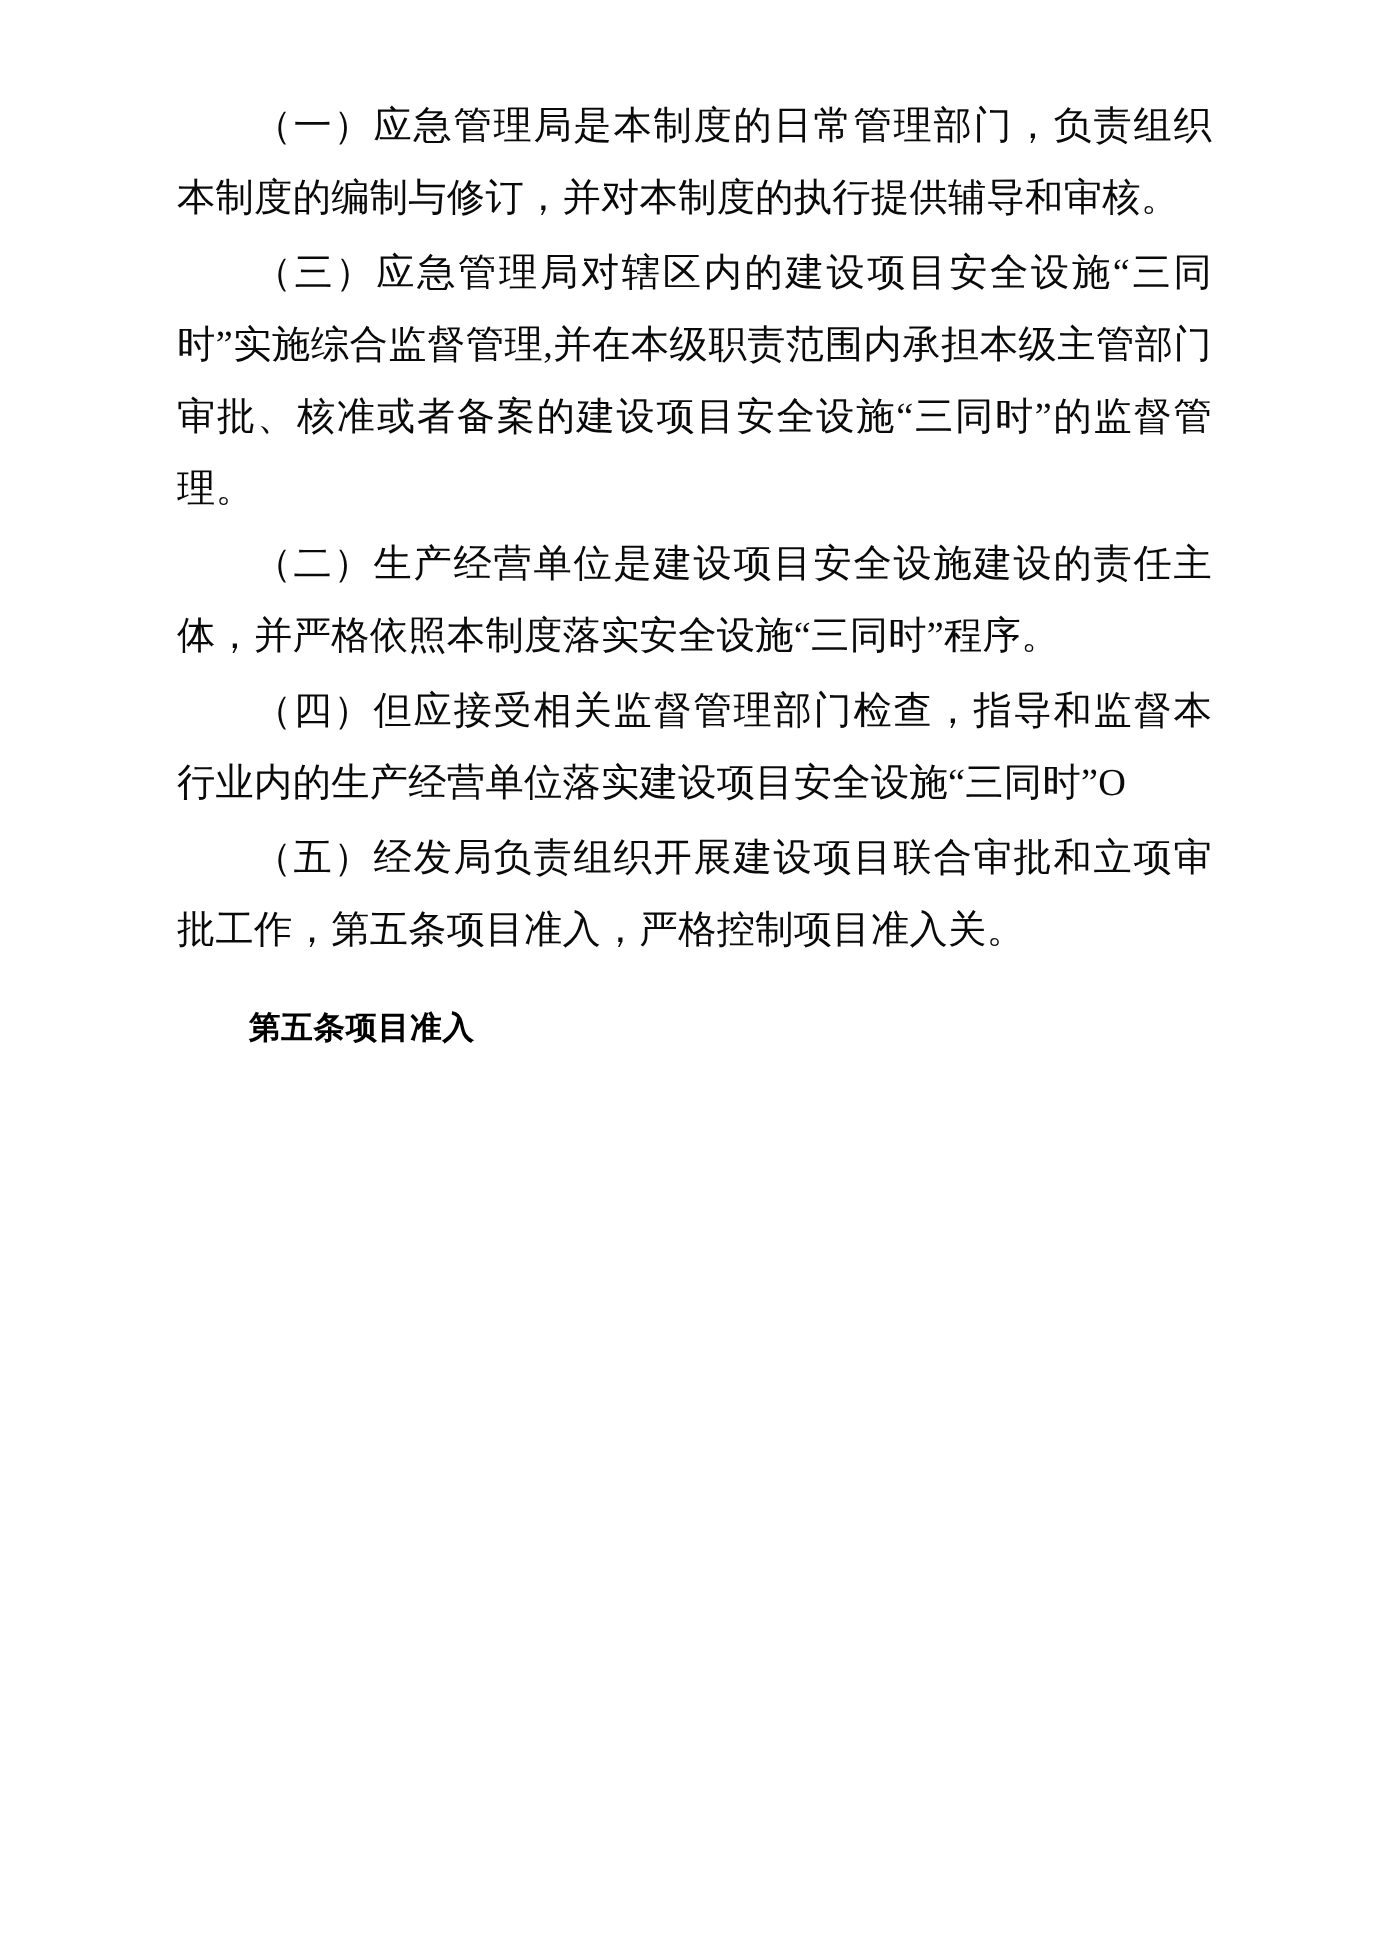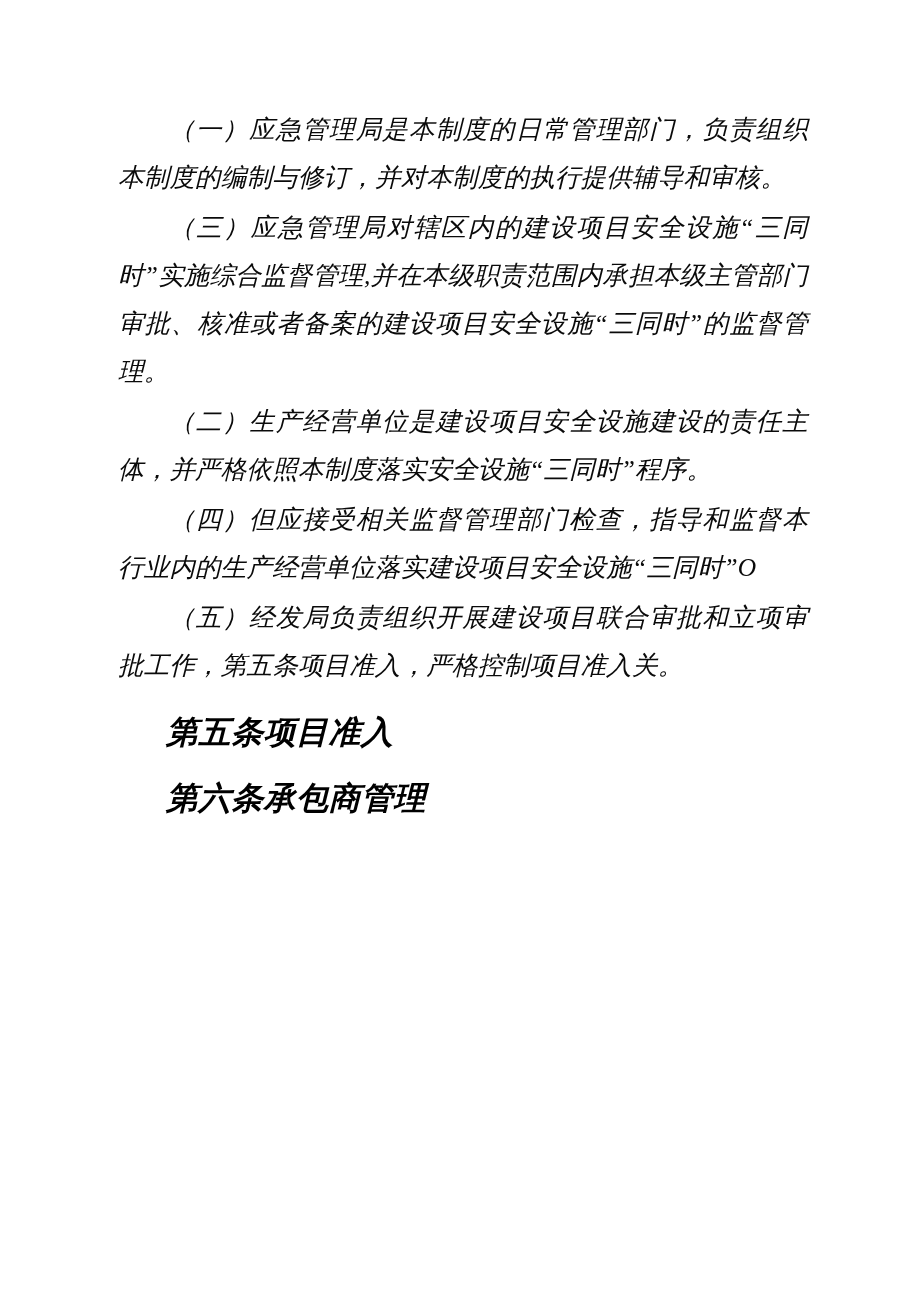--- a/index.html
+++ b/index.html
@@ -11,42 +11,41 @@
     width: 920px;
     height: 1301px;
     font-family: "Liberation Serif", serif;
     color: #000000;
     overflow: hidden;
   }
   .page {
     box-sizing: border-box;
     width: 920px;
     height: 1301px;
-    padding: 106px 112px 40px 118px;
+    padding: 60px 112px 40px 118px;
     background: #ffffff;
-    font-style: italic;
   }
   .doc-body {
     display: block;
   }
   p.para {
     margin: 0 0 2px 0;
     font-family: "Liberation Serif", serif;
     font-size: 25.5px;
     line-height: 48px;
     text-align: justify;
     text-justify: inter-ideograph;
     text-indent: 51px;
     letter-spacing: 0.2px;
     color: #0a0a0a;
   }
   h2.heading {
     margin: 18px 0 4px 0;
     font-family: "Liberation Sans", sans-serif;
-    font-size: 32px;
+    font-size: 21px;
     font-weight: bold;
     line-height: 48px;
     text-indent: 48px;
     letter-spacing: 0.5px;
     color: #000000;
   }
 </style>
 </head>
 <body>
 
@@ -60,17 +59,16 @@
     <p class="para">（二）生产经营单位是建设项目安全设施建设的责任主体，并严格依照本制度落实安全设施“三同时”程序。</p>
 
     <p class="para">（四）但应接受相关监督管理部门检查，指导和监督本行业内的生产经营单位落实建设项目安全设施“三同时”O</p>
 
     <p class="para">（五）经发局负责组织开展建设项目联合审批和立项审批工作，第五条项目准入，严格控制项目准入关。</p>
 
 
     <h2 class="heading">第五条项目准入</h2>
 
 
-    <h2 class="heading">第六条承包商管理</h2>
 
 
   </div>
 </div>
 
 </body></html>

